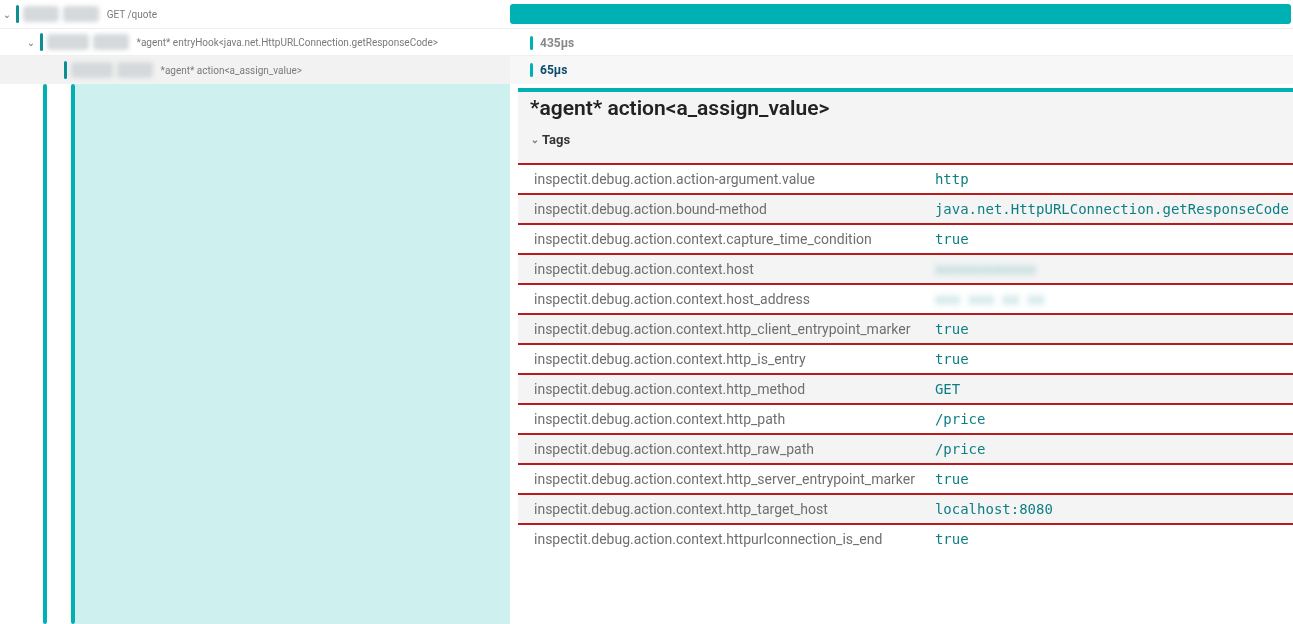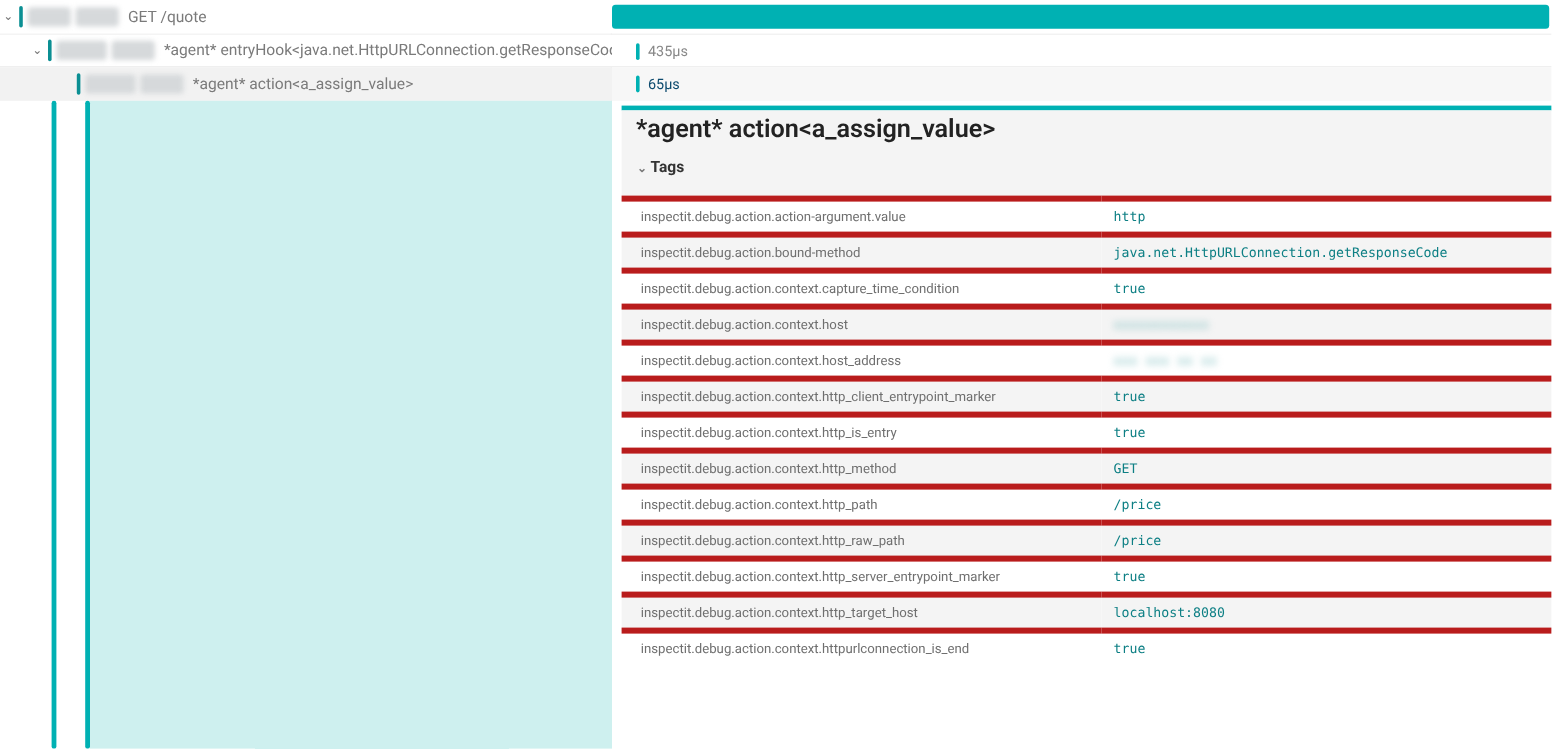--- a/index.html
+++ b/index.html
@@ -26,20 +26,21 @@
     flex: 0 0 510px;
     overflow: hidden;
   }
   .right-col {
     flex: 1;
     height: 100%;
     display: flex;
     align-items: center;
     position: relative;
     overflow: hidden;
+    font-weight: bold;
   }
   .chev {
     width: 14px;
     text-align: center;
     font-size: 10px;
     color: #777;
     cursor: pointer;
     user-select: none;
     flex-shrink: 0;
   }
@@ -60,21 +61,21 @@
   .svc-chip {
     background: #d6d9db;
     color: #d6d9db;
     border-radius: 3px;
     padding: 1px 6px;
     font-size: 12px;
     filter: blur(2px);
   }
   .span-label {
     color: #7a7a7a;
-    font-size: 13px;
+    font-size: 10px;
     white-space: nowrap;
   }
   .row-0 .left-col, .row-1 .left-col { background: #fff; }
   .row-2 .left-col { background: #f2f2f2; }
   .row-2 .right-col { background: #f7f7f7; }
   .row-1 { border-top: 1px solid #efefef; border-bottom: 1px solid #efefef; }
 
   
   .timeline {
     position: absolute;
@@ -161,23 +162,23 @@
     cursor: pointer;
   }
   .section-hdr .chev { width: 14px; }
   .tags-table {
     width: 100%;
     border-collapse: collapse;
   }
   .tags-table tr:nth-child(even) td { background: #f4f4f4; }
   .tags-table td {
     padding: 6px 10px;
-    font-size: 11px;
+    font-size: 14px;
     vertical-align: middle;
-    border-top: 5px solid #b91c1c;
+    border-top: 2px solid #b91c1c;
   }
   .tags-table td.key {
     color: #6f6f6f;
     width: 400px;
     padding-left: 16px;
   }
   .tags-table td.val {
     font-family: ui-monospace, SFMono-Regular, Menlo, Consolas, monospace;
     color: #0d7f84;
     white-space: nowrap;

